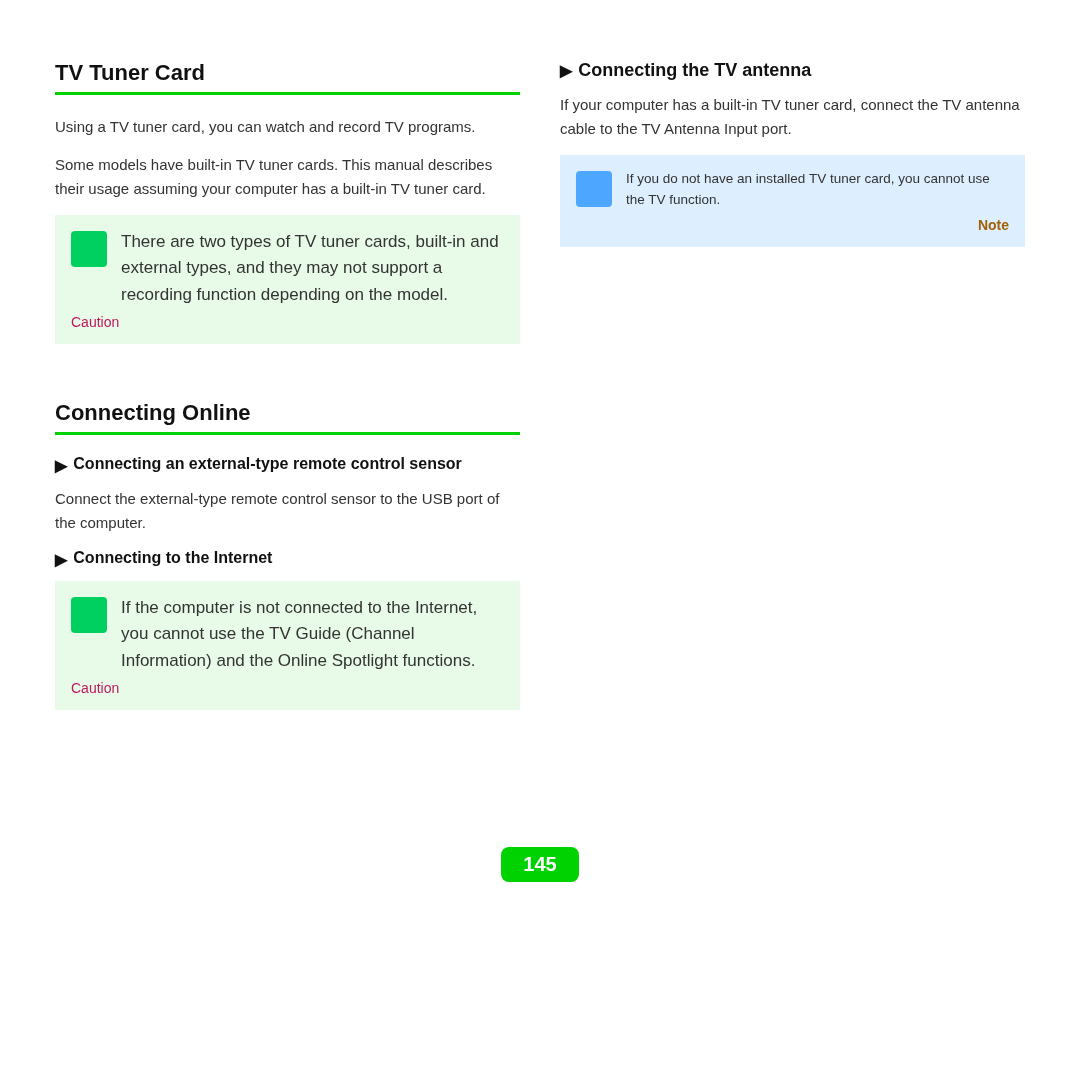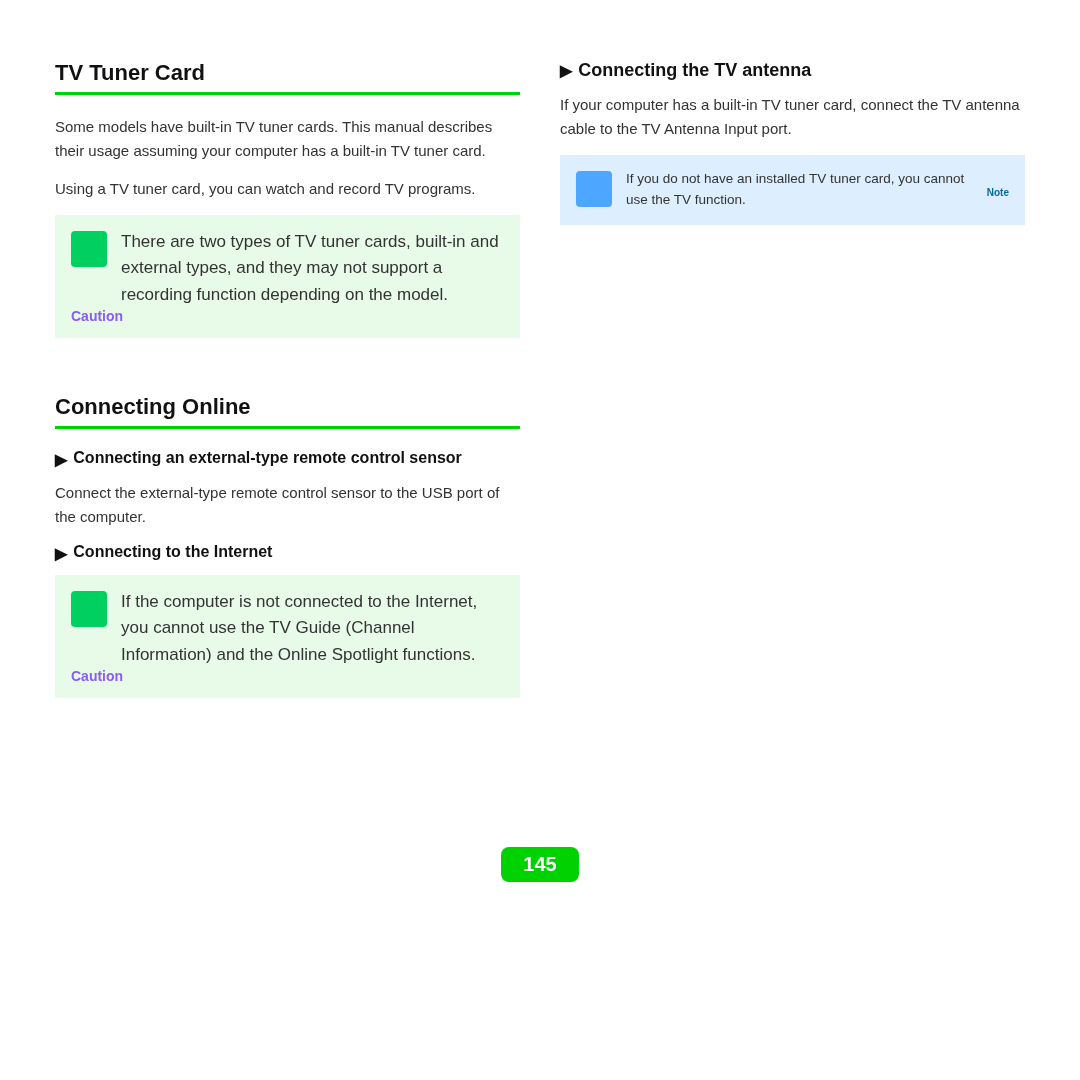--- a/index.html
+++ b/index.html
@@ -106,32 +106,33 @@
 
     .caution-text {
       font-size: 17px;
       line-height: 1.55;
       color: #333;
       flex: 1;
     }
 
     .caution-label {
       font-size: 14px;
-      font-weight: bold;
-      color: #8b5cf6;
+      font-weight: normal;
+      color: #be185d;
+      margin-top: 6px;
       margin-left: 0;
     }
 
     
     .note-box {
       background: #ddeeff;
       padding: 14px 16px;
       display: flex;
-      flex-direction: row;
-      align-items: center;
+      flex-direction: column;
+      align-items: flex-end;
       margin-bottom: 20px;
       margin-top: 4px;
     }
 
     .note-inner {
       display: flex;
       align-items: flex-start;
       gap: 14px;
       width: 100%;
     }
@@ -146,23 +147,23 @@
     }
 
     .note-text {
       font-size: 13.5px;
       line-height: 1.55;
       color: #333;
       flex: 1;
     }
 
     .note-label {
-      font-size: 10px;
-      font-weight: bold;
-      color: #0369a1;
+      font-size: 14px;
+      font-weight: bold;
+      color: #a16207;
       margin-top: 6px;
     }
 
     .spacer { flex: 1; }
 
     
     .page-number-container {
       display: flex;
       justify-content: center;
       align-items: flex-end;
@@ -188,22 +189,22 @@
 <body>
 
 <div class="page">
 
   <div class="left-col">
 
     <div>
       <div class="section-title">TV Tuner Card</div>
       <div class="green-underline"></div>
 
+      <p class="body-text">Using a TV tuner card, you can watch and record TV programs.</p>
       <p class="body-text">Some models have built-in TV tuner cards. This manual describes their usage assuming your computer has a built-in TV tuner card.</p>
-      <p class="body-text">Using a TV tuner card, you can watch and record TV programs.</p>
 
       <div class="caution-box">
         <div class="caution-inner">
           <div class="caution-icon"></div>
           <span class="caution-text">There are two types of TV tuner cards, built-in and external types, and they may not support a recording function depending on the model.</span>
         </div>
         <div class="caution-label">Caution</div>
       </div>
     </div>
 

